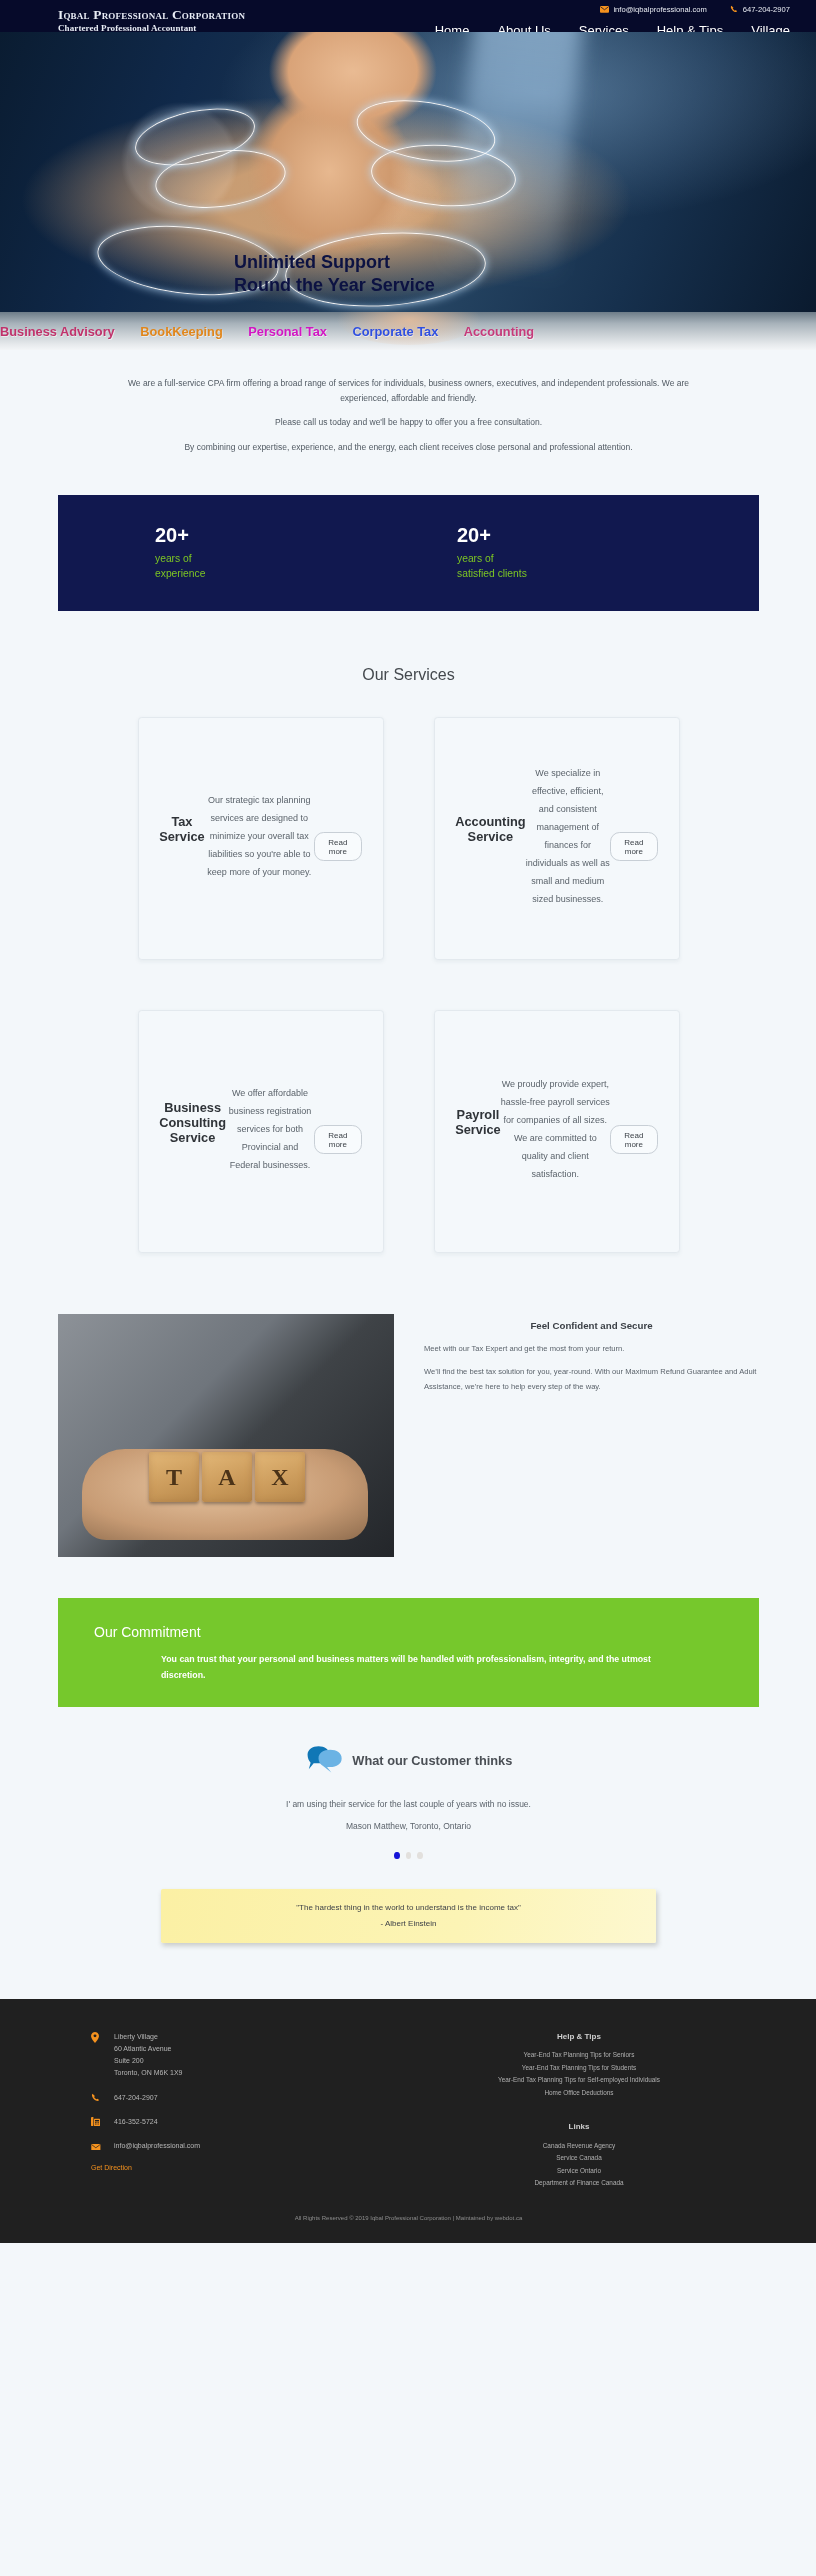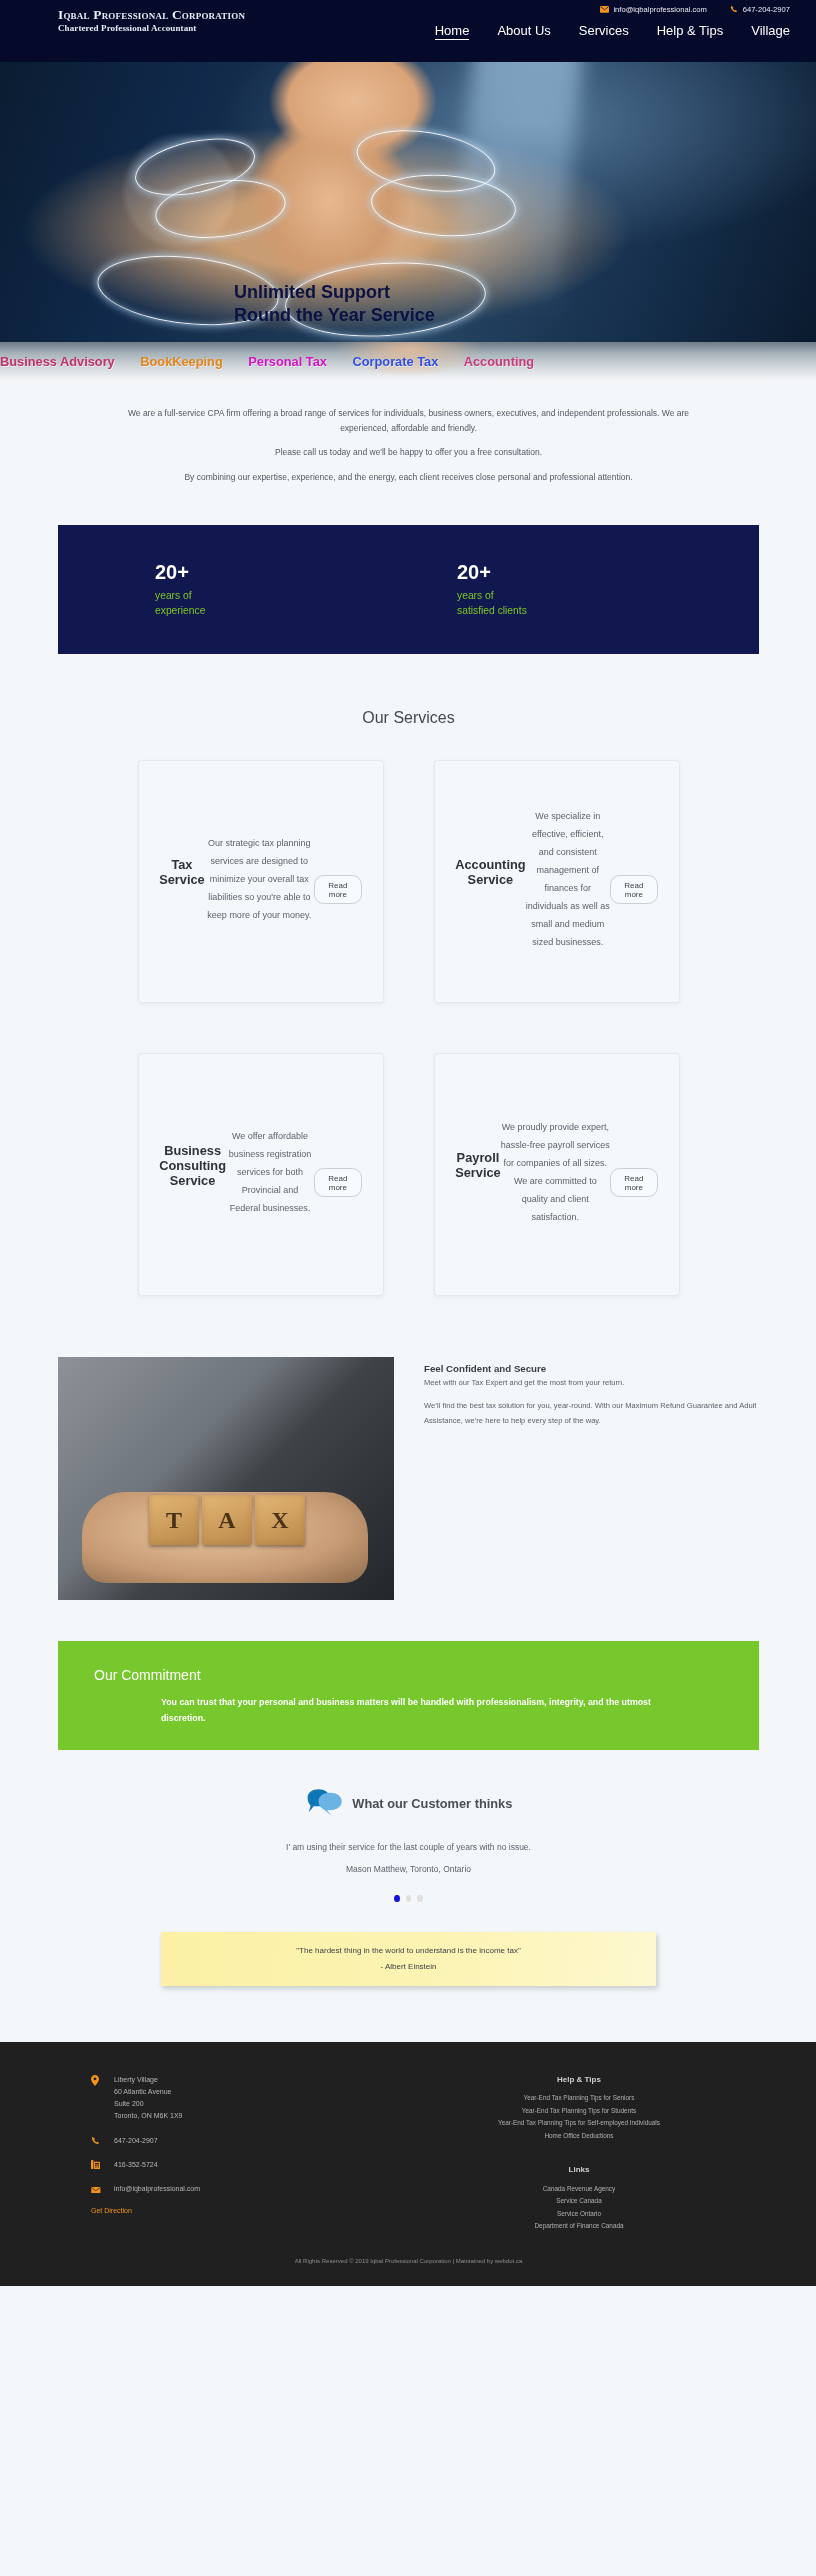--- a/index.html
+++ b/index.html
@@ -6,21 +6,21 @@
   html, body {
     width: 817px;
     background: #f3f7fa;
     font-family: "Liberation Sans", sans-serif;
   }
   body { overflow-x: hidden; }
 
   
   .topbar {
     position: relative;
-    height: 62px;
+    height: 32px;
     background: #060a2a;
     display: flex;
     align-items: flex-start;
     padding: 16px;
   }
   .brand {
     position: absolute;
     left: 58px;
     top: 8px;
     color: #e8ecf5;
@@ -165,21 +165,21 @@
     color: #515a63;
     font-size: 8.5px;
     line-height: 1.85;
   }
   .intro p { margin-bottom: 8.5px; }
 
   
   .stats-wrap { padding: 13.4px 58px 0 58px; }
   .stats {
     background: #11184f;
-    height: 129px;
+    height: 116px;
     display: flex;
     align-items: center;
     padding-left: 97px;
   }
   .stat { width: 316px; }
   .stat-num { color: #ffffff; font-size: 20px; font-weight: bold; line-height: 1.1; }
   .stat-label { color: #7dc623; font-size: 10.3px; line-height: 1.45; margin-top: 6px; }
 
   
   .services-title {
@@ -250,21 +250,21 @@
   .blk {
     width: 50px; height: 50px;
     background: linear-gradient(160deg, #e3b878 0%, #cd9d5d 55%, #b8894b 100%);
     border-radius: 2.4px;
     box-shadow: 0 1.8px 3.6px rgba(0,0,0,0.35), inset 0 0 7.3px rgba(160,110,60,0.4);
     display: flex; align-items: center; justify-content: center;
     color: #4b3318; font-weight: bold; font-size: 24px;
     font-family: "Liberation Serif", serif;
   }
   .confident-text { padding-top: 6px; flex: 1; }
-  .confident-title { font-size: 9.7px; font-weight: bold; color: #3b4046; margin-bottom: 2px; }
+  .confident-title { font-size: 9.7px; font-weight: bold; color: #3b4046; margin-bottom: 11px; text-align: center; }
   .confident-text p { font-size: 7.6px; line-height: 1.95; color: #5b636b; margin-bottom: 8px; }
 
   
   .commit-wrap { padding: 41px 58px 0 58px; }
   .commit {
     background: #76c82c;
     min-height: 109px;
     padding: 25.5px 36px 24px 36px;
   }
   .commit-title { color: #ffffff; font-size: 14px; margin-bottom: 11px; }

